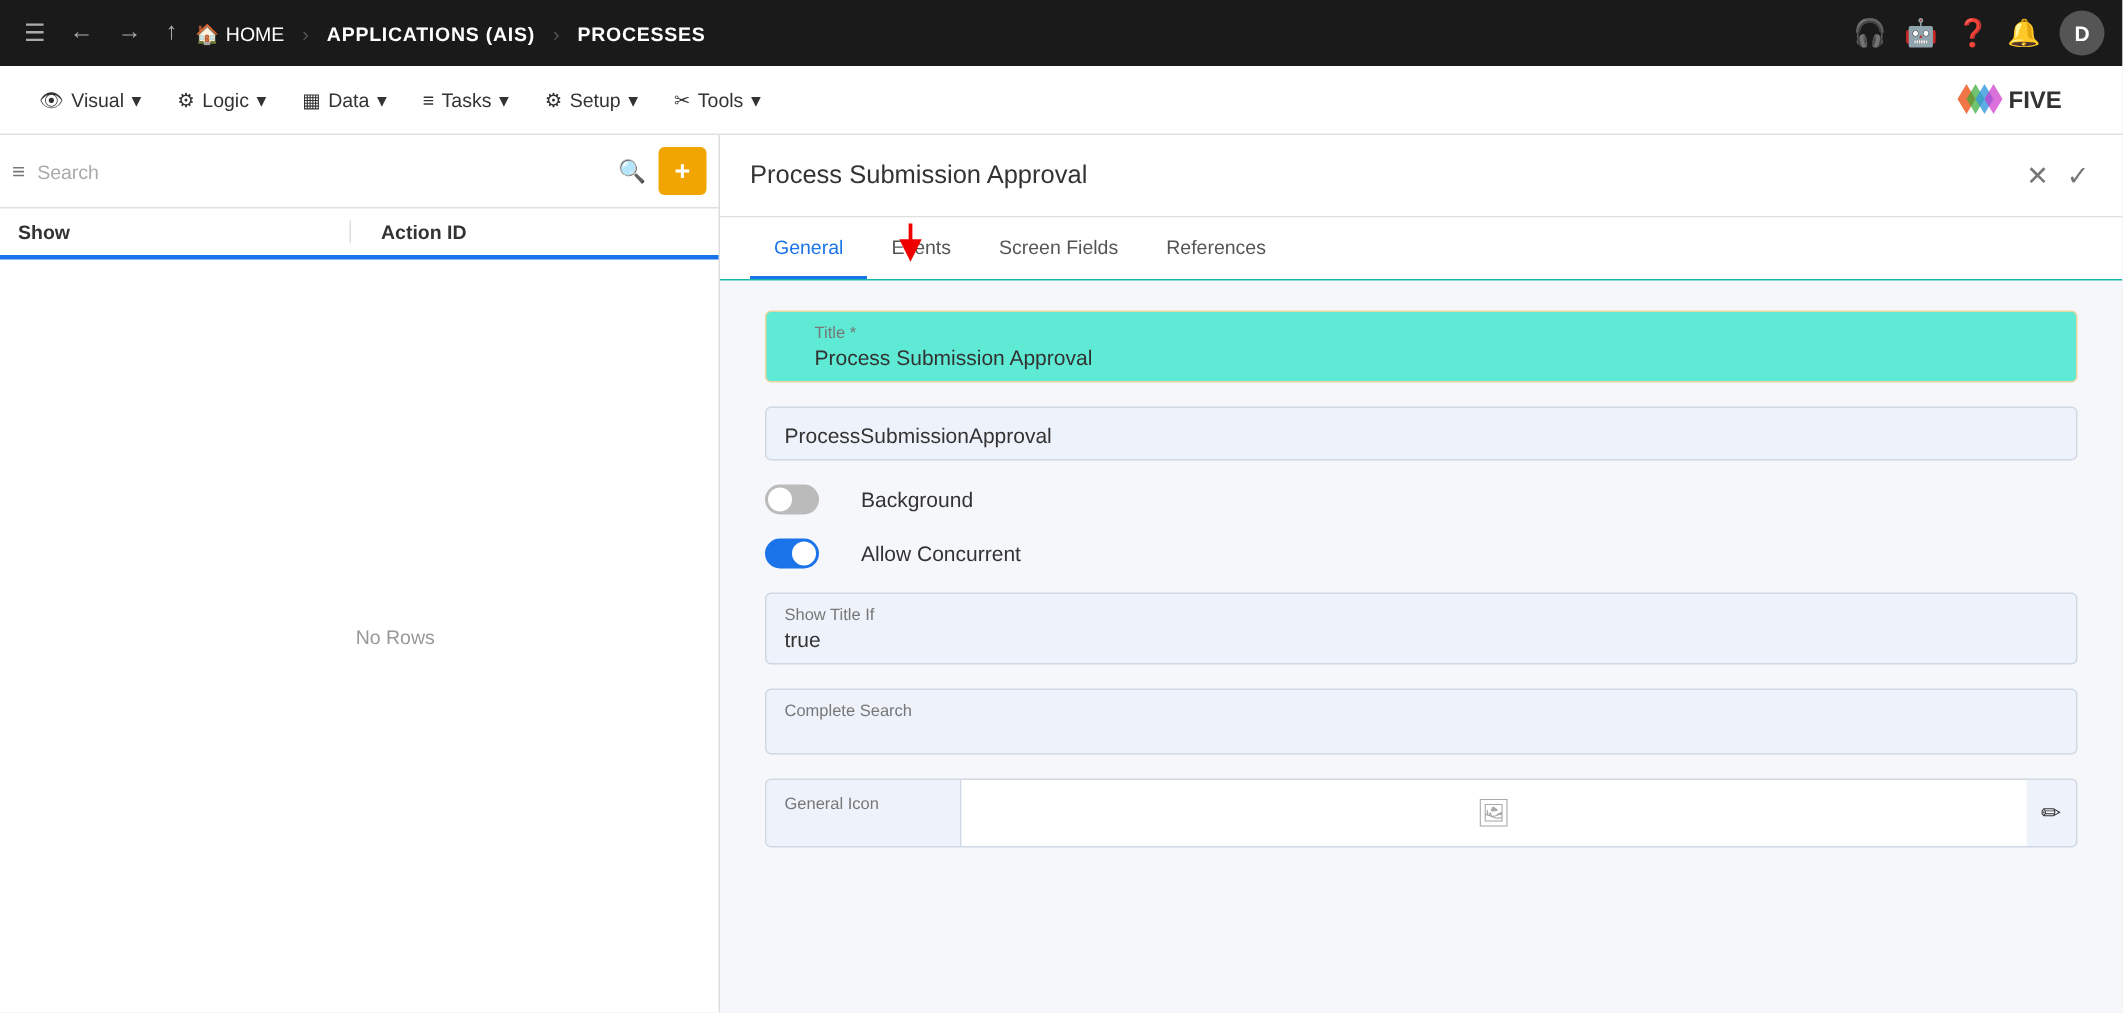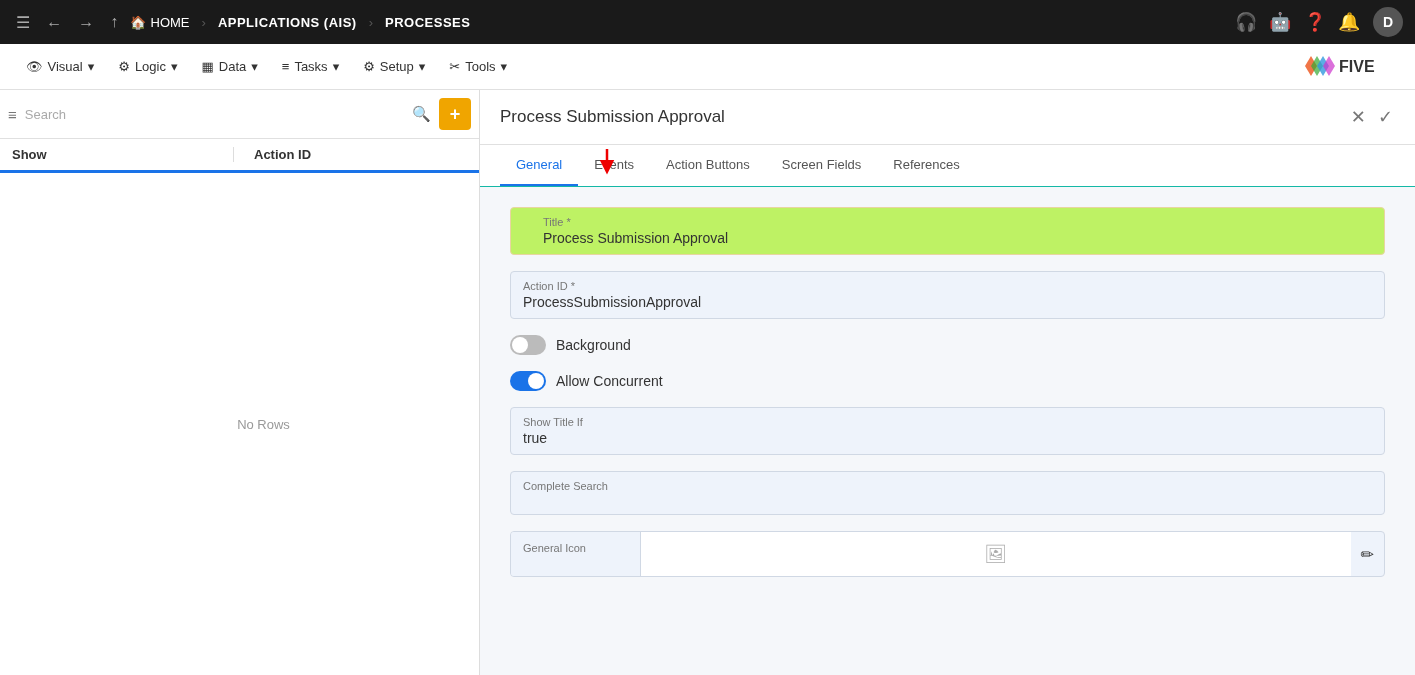--- a/index.html
+++ b/index.html
@@ -170,21 +170,21 @@
       display: block;
       margin-bottom: 2px;
     }
     .field-row {
       display: flex;
       align-items: center;
       gap: 12px;
       margin-bottom: 16px;
     }
     .toggle-container {
-      display: flex; align-items: center; gap: 10px;
+      display: flex; align-items: center; gap: 28px;
     }
     .toggle {
       width: 36px; height: 20px;
       border-radius: 10px;
       background: #bbb;
       position: relative;
       cursor: pointer;
       transition: background 0.2s;
     }
     .toggle.on { background: #1a73e8; }
@@ -359,42 +359,38 @@
         <svg style="position:absolute;top:2px;left:14px;pointer-events:none;" width="30" height="28" viewBox="0 0 30 28">
           <defs>
             <marker id="arrowhead" markerWidth="6" markerHeight="6" refX="3" refY="3" orient="auto">
               <path d="M0,0 L0,6 L6,3 z" fill="#e00"></path>
             </marker>
           </defs>
           <path d="M 15 2 L 15 20" stroke="#e00" stroke-width="2.5" fill="none" marker-end="url(#arrowhead)"></path>
         </svg>
       </div>
       <div class="tab">
-        <span>Action Buttons</span>
-      </div>
-      <div class="tab">
         <span>Screen Fields</span>
       </div>
       <div class="tab">
         <span>References</span>
       </div>
     </div>
 
     <div class="form-area">
 
       <div class="form-field">
-        <div class="field-group" style="background:#bef264;border-color:#e8d5a0;padding-left:32px;">
+        <div class="field-group" style="background:#5eead4;border-color:#e8d5a0;padding-left:32px;">
           <label>Title *</label>
           <div class="value">Process Submission Approval</div>
         </div>
       </div>
 
       <div class="form-field">
         <div class="field-group">
-          <label>Action ID *</label>
           <div class="value">ProcessSubmissionApproval</div>
         </div>
       </div>
 
       <div class="field-row">
         <div class="toggle-container">
           <div class="toggle"></div>
           <span class="toggle-label">Background</span>
         </div>
       </div>

